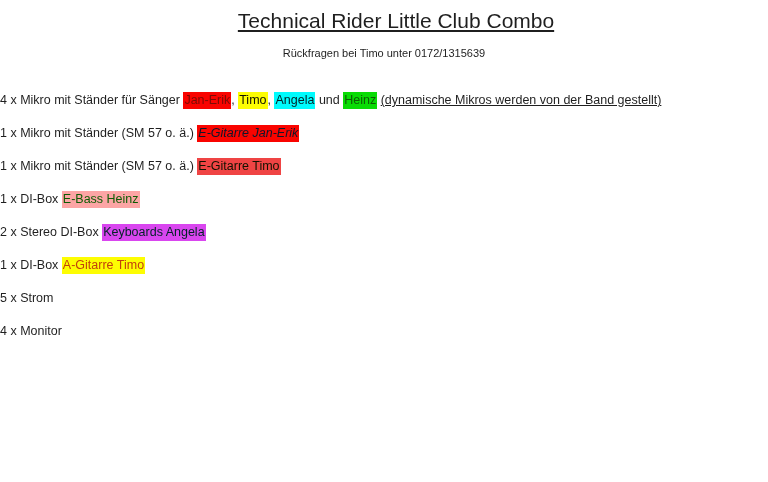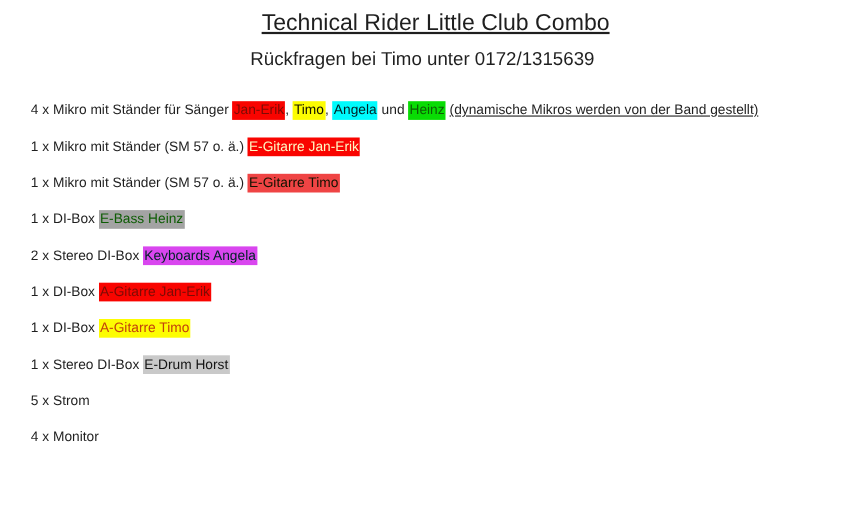--- a/index.html
+++ b/index.html
@@ -9,44 +9,42 @@
     font-family:"Liberation Sans", sans-serif;color:#1f1f1f;
   }
   .page{position:relative;width:768px;height:482px;background:#fff;}
   .title{
     margin:0;padding-top:9px;text-align:center;
     font-size:21px;font-weight:400;line-height:24px;
     transform:translateX(12px);
   }
   .title .u-wrap{text-decoration:underline;text-underline-offset:2px;}
   .subtitle{
-    margin:13px 0 0 0;text-align:center;font-size:17px;line-height:15px;
+    margin:13px 0 0 0;text-align:center;font-size:11px;line-height:15px;
   }
-  .lines{margin-top:31px;padding-left:28px;font-size:12.5px;}
+  .lines{margin-top:31px;font-size:12.5px;}
   p.line{margin:0 0 15.5px 0;line-height:17.5px;white-space:nowrap;}
   .hl{padding:1px 1px 2px 1px;}
   .u{text-decoration:underline;text-underline-offset:1px;}
   .footer{
     margin:0;padding-left:28px;font-size:12.5px;line-height:18px;width:700px;
   }
 </style>
 </head>
 <body>
 
 <div class="page">
   <h1 class="title"><span class="u-wrap">Technical Rider Little Club Combo</span></h1>
 
   <p class="subtitle">Rückfragen bei Timo unter 0172/1315639</p>
 
   <div class="lines">
       <p class="line"><span>4 x Mikro mit Ständer für Sänger </span><span class="hl" style="background-color: rgb(249, 4, 0); color: rgb(124, 11, 4);">Jan-Erik</span><span>, </span><span class="hl" style="background-color: rgb(253, 253, 2); color: rgb(18, 18, 0);">Timo</span><span>, </span><span class="hl" style="background-color: rgb(0, 251, 253); color: rgb(0, 34, 38);">Angela</span><span> und </span><span class="hl" style="background-color: rgb(9, 220, 4); color: rgb(13, 92, 4);">Heinz</span><span> </span><span class="u">(dynamische Mikros werden von der Band gestellt)</span></p>
-      <p class="line"><span>1 x Mikro mit Ständer (SM 57 o. ä.) </span><span class="hl" style="background-color: rgb(249, 4, 0); color: #fef9c3;">E-Gitarre Jan-Erik</span></p>
+      <p class="line"><span>1 x Mikro mit Ständer (SM 57 o. ä.) </span><span class="hl" style="background-color: rgb(249, 4, 0); color: #0f172a; font-style: italic;">E-Gitarre Jan-Erik</span></p>
       <p class="line"><span>1 x Mikro mit Ständer (SM 57 o. ä.) </span><span class="hl" style="background-color: #ef4444; color: rgb(18, 18, 0);">E-Gitarre Timo</span></p>
-      <p class="line"><span>1 x DI-Box </span><span class="hl" style="background-color: #a3a3a3; color: rgb(13, 92, 4);">E-Bass Heinz</span></p>
+      <p class="line"><span>1 x DI-Box </span><span class="hl" style="background-color: #fca5a5; color: rgb(13, 92, 4);">E-Bass Heinz</span></p>
       <p class="line"><span>2 x Stereo DI-Box </span><span class="hl" style="background-color: #d946ef; color: rgb(0, 34, 38);">Keyboards Angela</span></p>
-      <p class="line"><span>1 x DI-Box </span><span class="hl" style="background-color: rgb(249, 4, 0); color: rgb(124, 11, 4);">A-Gitarre Jan-Erik</span></p>
       <p class="line"><span>1 x DI-Box </span><span class="hl" style="background-color: rgb(253, 253, 2); color: #c2410c;">A-Gitarre Timo</span></p>
-      <p class="line"><span>1 x Stereo DI-Box </span><span class="hl" style="background-color: rgb(201, 201, 201); color: rgb(20, 20, 20);">E-Drum Horst</span></p>
       <p class="line"><span>5 x Strom</span></p>
       <p class="line"><span>4 x Monitor</span></p>
     </div>
 
 </div>
 
 </body></html>

